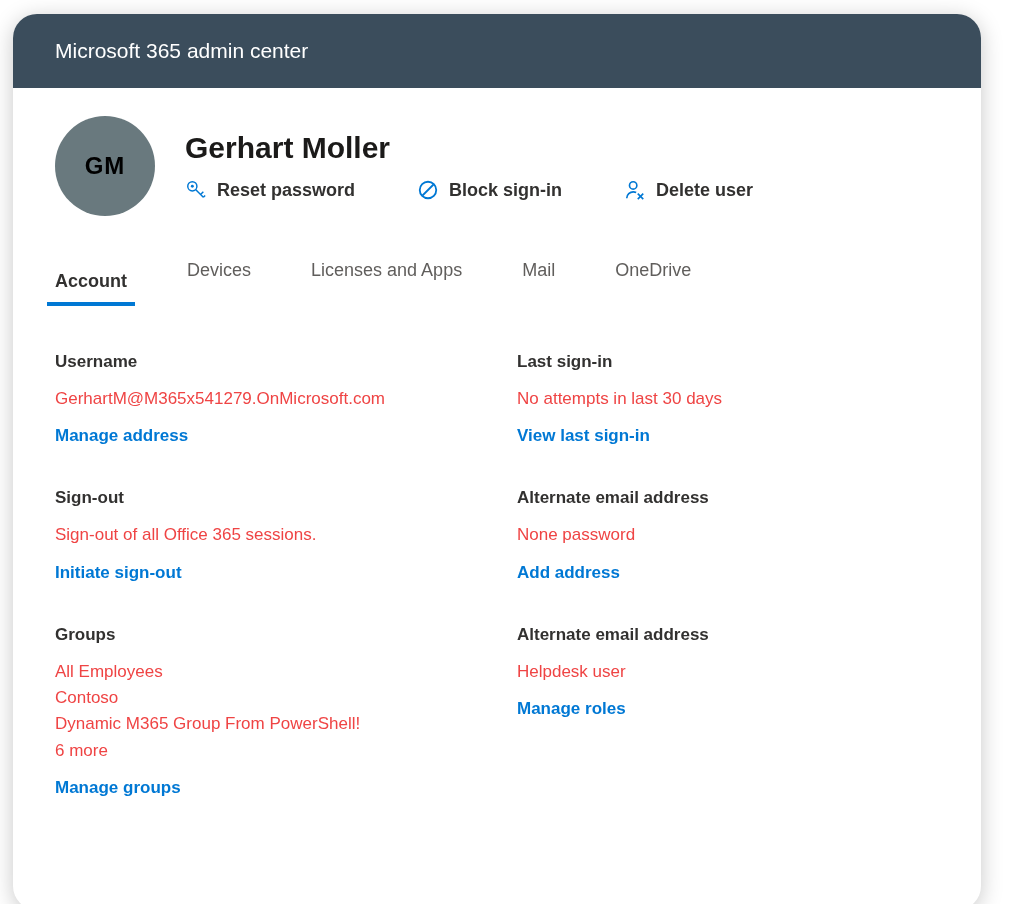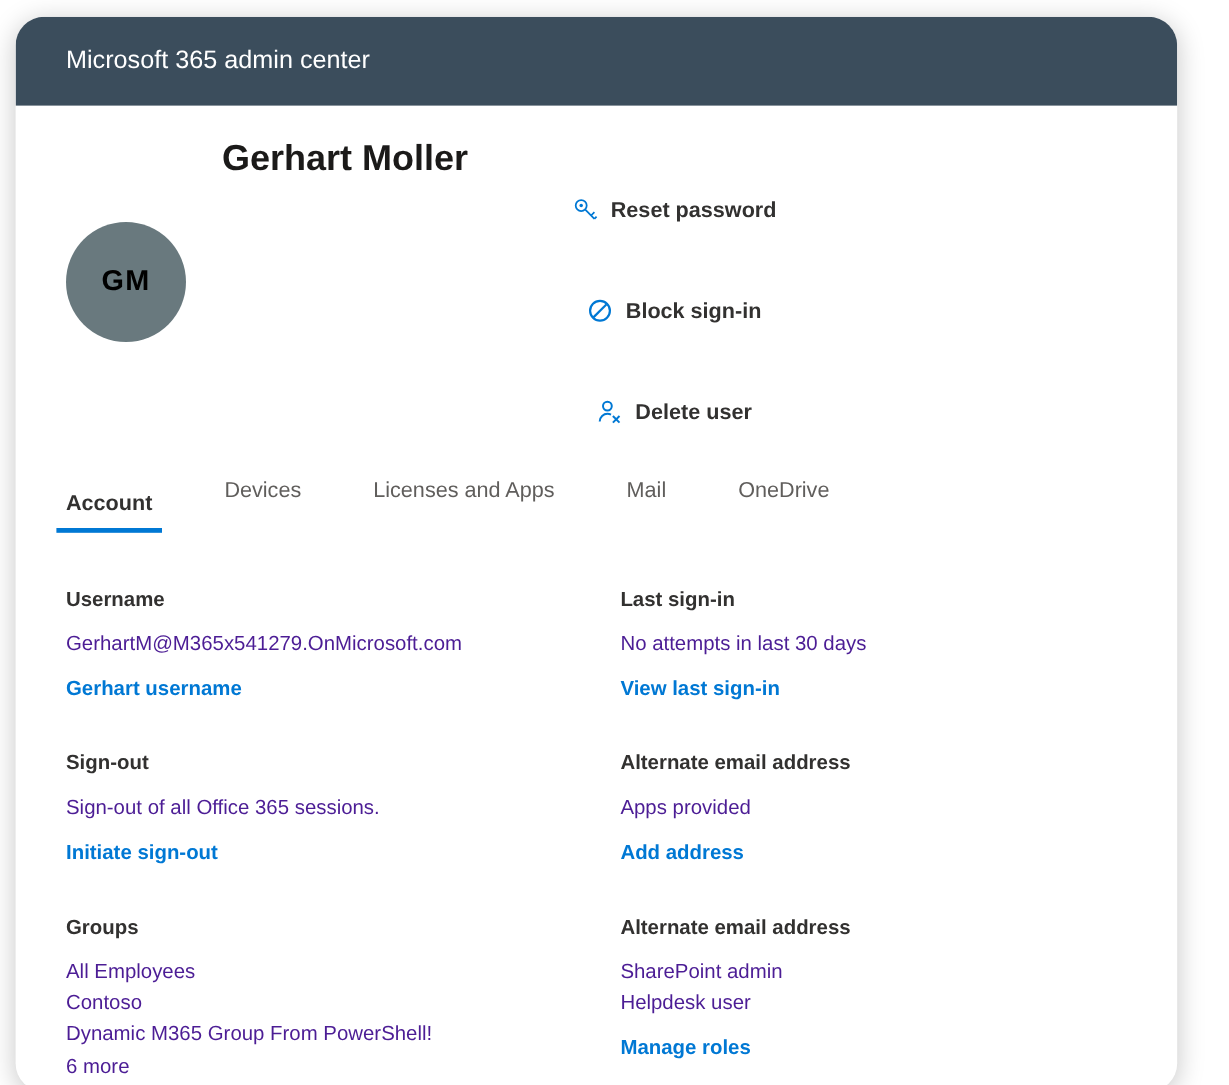--- a/index.html
+++ b/index.html
@@ -58,21 +58,20 @@
   .user-name {
     font-size: 30px;
     font-weight: 700;
     color: #1b1a19;
     margin-bottom: 14px;
   }
   .action-row {
     display: flex;
     align-items: center;
     gap: 62px;
-    flex-direction: column;
   }
   .action-item {
     display: flex;
     align-items: center;
     gap: 10px;
     cursor: pointer;
   }
   .action-icon {
     width: 22px;
     height: 22px;
@@ -122,21 +121,21 @@
   }
   .section { }
   .section-heading {
     font-size: 17px;
     font-weight: 700;
     color: #323130;
     margin-bottom: 14px;
   }
   .section-value, .section-line {
     font-size: 17px;
-    color: #4c1d95;
+    color: #ef4444;
     line-height: 1.55;
   }
   .section-link {
     display: inline-block;
     margin-top: 14px;
     font-size: 17px;
     font-weight: 700;
     color: #0078d4;
     cursor: pointer;
   }
@@ -202,52 +201,51 @@
     <div class="tab">Licenses and Apps</div>
     <div class="tab">Mail</div>
     <div class="tab">OneDrive</div>
   </div>
 
   <div class="content">
 
     <div class="section">
       <div class="section-heading">Username</div>
       <div class="section-value">GerhartM@M365x541279.OnMicrosoft.com</div>
-      <div class="section-link">Gerhart username</div>
+      <div class="section-link">Manage address</div>
     </div>
 
     <div class="section">
       <div class="section-heading">Last sign-in</div>
       <div class="section-value">No attempts in last 30 days</div>
       <div class="section-link">View last sign-in</div>
     </div>
 
     <div class="section">
       <div class="section-heading">Sign-out</div>
       <div class="section-value">Sign-out of all Office 365 sessions.</div>
       <div class="section-link">Initiate sign-out</div>
     </div>
 
     <div class="section">
       <div class="section-heading">Alternate email address</div>
-      <div class="section-value">Apps provided</div>
+      <div class="section-value">None password</div>
       <div class="section-link">Add address</div>
     </div>
 
     <div class="section">
       <div class="section-heading">Groups</div>
       <div class="section-line">All Employees</div>
       <div class="section-line">Contoso</div>
       <div class="section-line">Dynamic M365 Group From PowerShell!</div>
       <div class="section-line">6 more</div>
       <div class="section-link">Manage groups</div>
     </div>
 
     <div class="section">
       <div class="section-heading">Alternate email address</div>
-      <div class="section-line">SharePoint admin</div>
       <div class="section-line">Helpdesk user</div>
       <div class="section-link">Manage roles</div>
     </div>
 
   </div>
 
 </div>
 
 </body></html>

